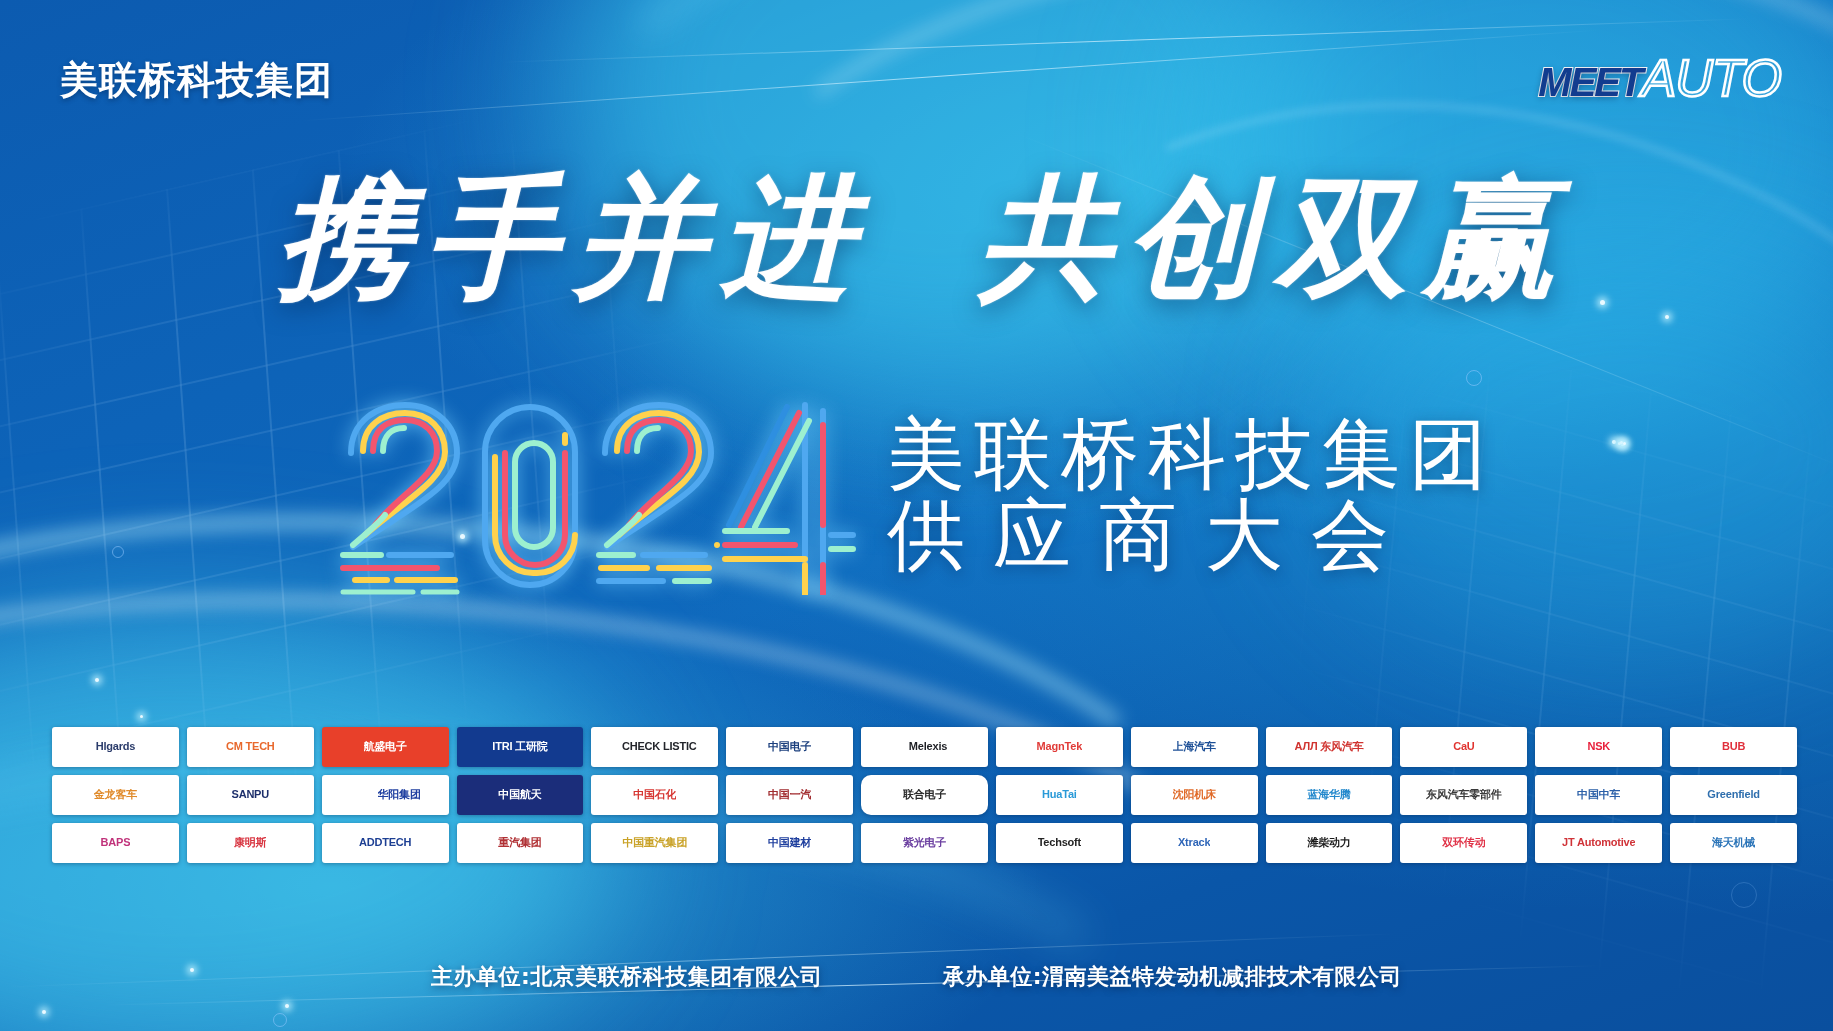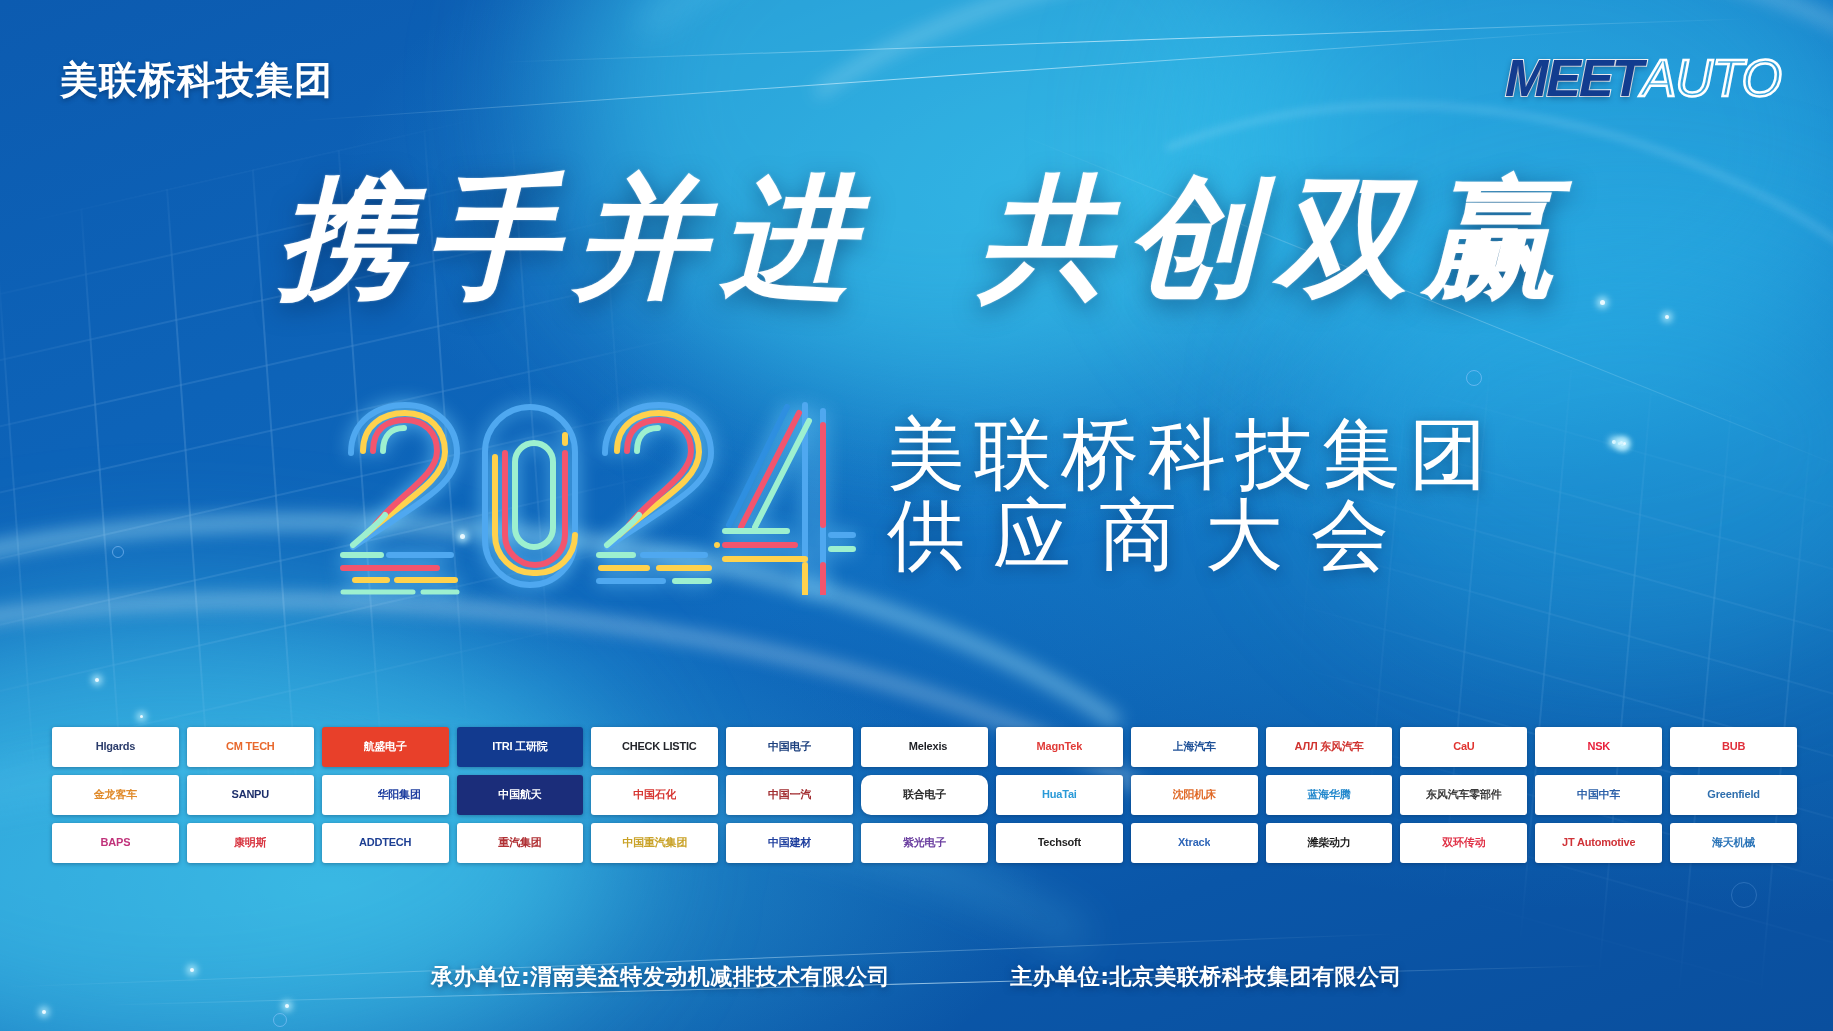--- a/index.html
+++ b/index.html
@@ -82,21 +82,21 @@
 
   
   .logo-left{position:absolute;left:60px;top:55px;}
   .logo-left .cn{
     font-size:38px;font-weight:700;color:#ffffff;letter-spacing:1px;
     text-shadow:0 2px 5px rgba(0,30,70,.45);
     font-family:"DejaVu Sans","Liberation Sans",sans-serif;
   }
   .logo-right{position:absolute;right:52px;top:48px;display:flex;align-items:baseline;}
   .logo-right .meet{
-    font-size:52px;font-weight:700;font-style:italic;letter-spacing:-2px;
+    font-size:40px;font-weight:700;font-style:italic;letter-spacing:-2px;
     color:#123c8f;-webkit-text-stroke:2px #ffffff;paint-order:stroke fill;
     text-shadow:0 2px 6px rgba(0,20,60,.4);
   }
   .logo-right .auto{
     font-size:52px;font-weight:400;font-style:italic;letter-spacing:-1px;
     color:rgba(255,255,255,.10);-webkit-text-stroke:2.5px #ffffff;paint-order:stroke fill;
   }
 
   
   .headline{
@@ -387,17 +387,17 @@
       </div>
       <div class="tile" style="background: rgb(255, 255, 255);">
         <div class="name" style="color: rgb(208, 51, 56);">JT Automotive</div>
       </div>
       <div class="tile" style="background: rgb(255, 255, 255);">
         <div class="name" style="color: rgb(43, 116, 184);">海天机械</div>
       </div>
     </div>
 
   <div class="footer">
+    <span>主办单位:北京美联桥科技集团有限公司</span>
     <span>承办单位:渭南美益特发动机减排技术有限公司</span>
-    <span>主办单位:北京美联桥科技集团有限公司</span>
   </div>
 
 </div>
 
 </body></html>

